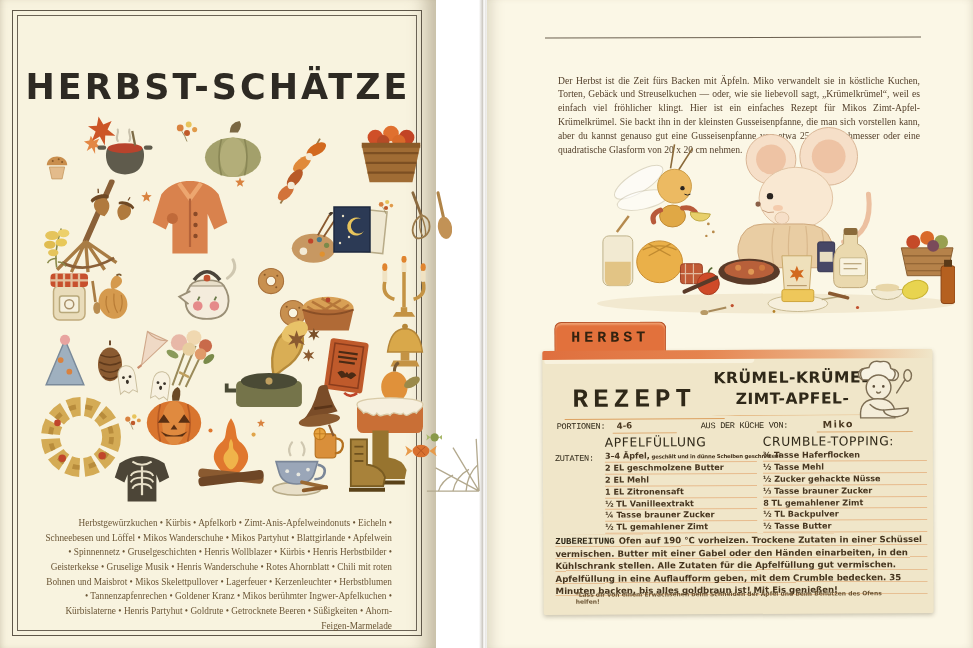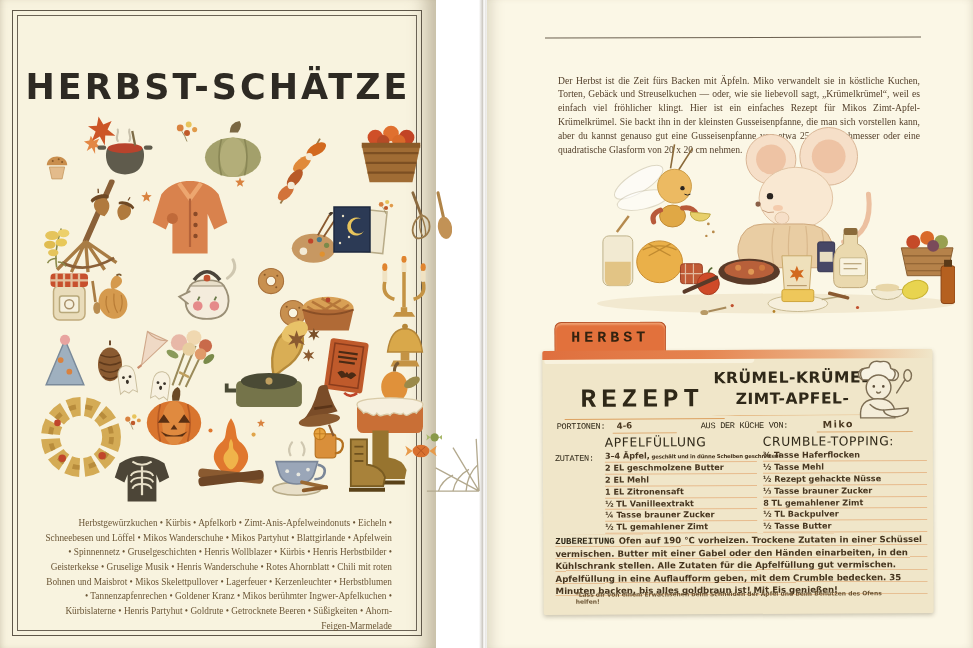--- a/index.html
+++ b/index.html
@@ -32,21 +32,21 @@
      border-radius:2px;box-shadow:0 2px 4px rgba(90,75,50,.30);transform:rotate(-.3deg);}
   .tab{position:absolute;left:12px;top:-29px;width:110px;height:30px;background:#e2713c;
      border:1.5px solid #b5532a;border-bottom:none;border-radius:7px 7px 0 0;
      box-shadow:inset 0 2px 2px rgba(255,220,180,.45);
      display:flex;align-items:center;justify-content:center;}
   .tab span{font-family:"Liberation Mono",monospace;font-weight:700;font-size:15px;letter-spacing:4px;color:#33220f;}
   .card-strip{position:absolute;left:0;top:0;width:100%;height:9px;border-radius:2px 2px 0 0;
      background:linear-gradient(90deg,#df6f3e,#e5834e 40%,#ecb488 75%,#f0e6c9);}
   .card-torn{position:absolute;left:2px;top:9px;width:210px;height:4px;background:#f8f2de;border-radius:0 0 4px 2px;}
   .rezept{position:absolute;left:30px;top:34px;font-family:"Liberation Mono",monospace;font-weight:700;
-     font-size:26px;letter-spacing:5px;color:#2f2818;margin-left:8px;}
+     font-size:26px;letter-spacing:5px;color:#2f2818;}
   .rezept-line{position:absolute;left:22px;top:68px;width:160px;border-top:1.5px solid #dca05f;}
   .card-title{position:absolute;left:158px;top:18px;width:184px;text-align:center;
      font-family:"DejaVu Sans",sans-serif;font-weight:700;font-size:15.5px;line-height:1.35;
      letter-spacing:.5px;color:#2f2818;}
   .title-line{position:absolute;left:168px;top:65px;width:168px;border-top:1.5px solid #dd9a55;border-radius:50%;}
   .chef-art{position:absolute;left:298px;top:2px;width:78px;height:76px;}
   .meta{position:absolute;left:12px;top:71px;width:366px;height:13px;font-size:8.6px;}
   .tw{font-family:"Liberation Mono",monospace;font-weight:400;color:#2f2818;letter-spacing:-.3px;}
   .hand{font-family:"DejaVu Sans",sans-serif;font-weight:700;color:#4a3820;}
   .meta .portions-label{position:absolute;left:2px;top:0;}
@@ -671,21 +671,21 @@
           <li><span>2 EL geschmolzene Butter</span></li>
           <li><span>2 EL Mehl</span></li>
           <li><span>1 EL Zitronensaft</span></li>
           <li><span>½ TL Vanilleextrakt</span></li>
           <li><span>¼ Tasse brauner Zucker</span></li>
           <li><span>½ TL gemahlener Zimt</span></li>
         </ul>
       <ul class="ing topping" id="topping-list">
           <li><span>¾ Tasse Haferflocken</span></li>
           <li><span>½ Tasse Mehl</span></li>
-          <li><span>½ Rezept gehackte Nüsse</span></li>
+          <li><span>½ Zucker gehackte Nüsse</span></li>
           <li><span>⅓ Tasse brauner Zucker</span></li>
           <li><span>8 TL gemahlener Zimt</span></li>
           <li><span>½ TL Backpulver</span></li>
           <li><span>½ Tasse Butter</span></li>
         </ul>
 
       <div class="prep">
         <span class="prep-label">ZUBEREITUNG</span><span>Ofen auf 190 °C vorheizen. Trockene Zutaten in einer Schüssel vermischen. Butter mit einer Gabel oder den Händen einarbeiten, in den Kühlschrank stellen. Alle Zutaten für die Apfelfüllung gut vermischen. Apfelfüllung in eine Auflaufform geben, mit dem Crumble bedecken. 35 Minuten backen, bis alles goldbraun ist! Mit Eis genießen!</span>
       </div>
 

